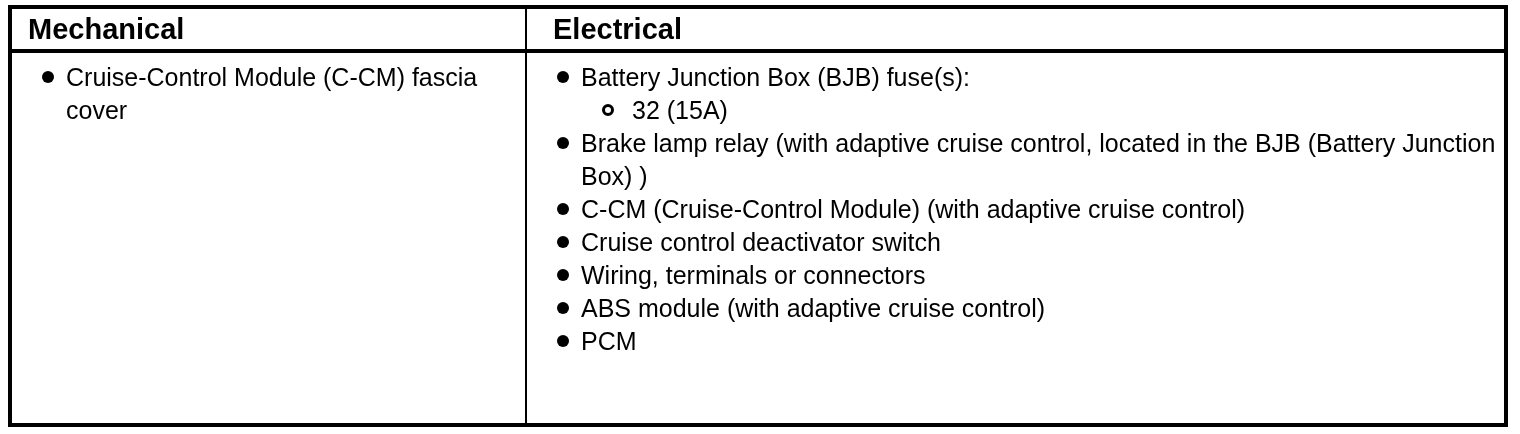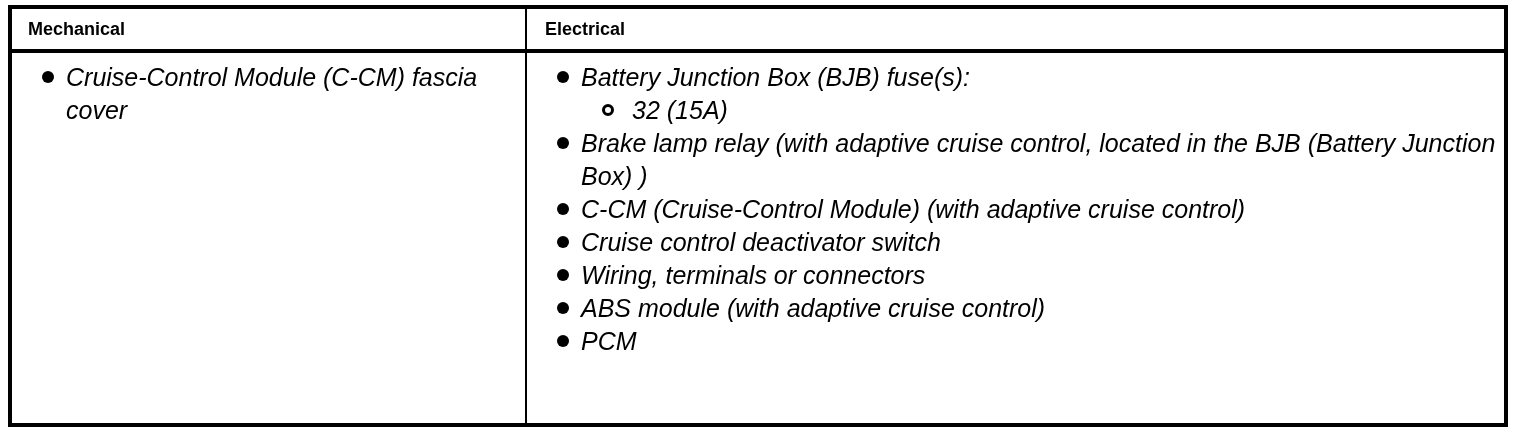--- a/index.html
+++ b/index.html
@@ -23,40 +23,39 @@
     flex-direction: column;
     background: #fff;
   }
   .hdr-row {
     display: flex;
     border-bottom: 4px solid #000;
     flex: 0 0 41px;
   }
   .hdr-cell {
     font-weight: bold;
-    font-size: 18px;
+    font-size: 29px;
     line-height: 40px;
     white-space: nowrap;
     overflow: hidden;
   }
   .hdr-left {
     width: 515px;
     border-right: 2px solid #000;
     padding-left: 16px;
   }
   .hdr-right {
     flex: 1;
-    padding-left: 18px;
+    padding-left: 26px;
     border-radius: 11px;
   }
   .body-row {
     display: flex;
     flex: 1;
     overflow: hidden;
-    font-style: italic;
   }
   .body-left {
     width: 515px;
     border-right: 2px solid #000;
   }
   .body-right { flex: 1; }
   ul.blist {
     margin: 0;
     padding: 8px 0 0 0;
     list-style: none;

